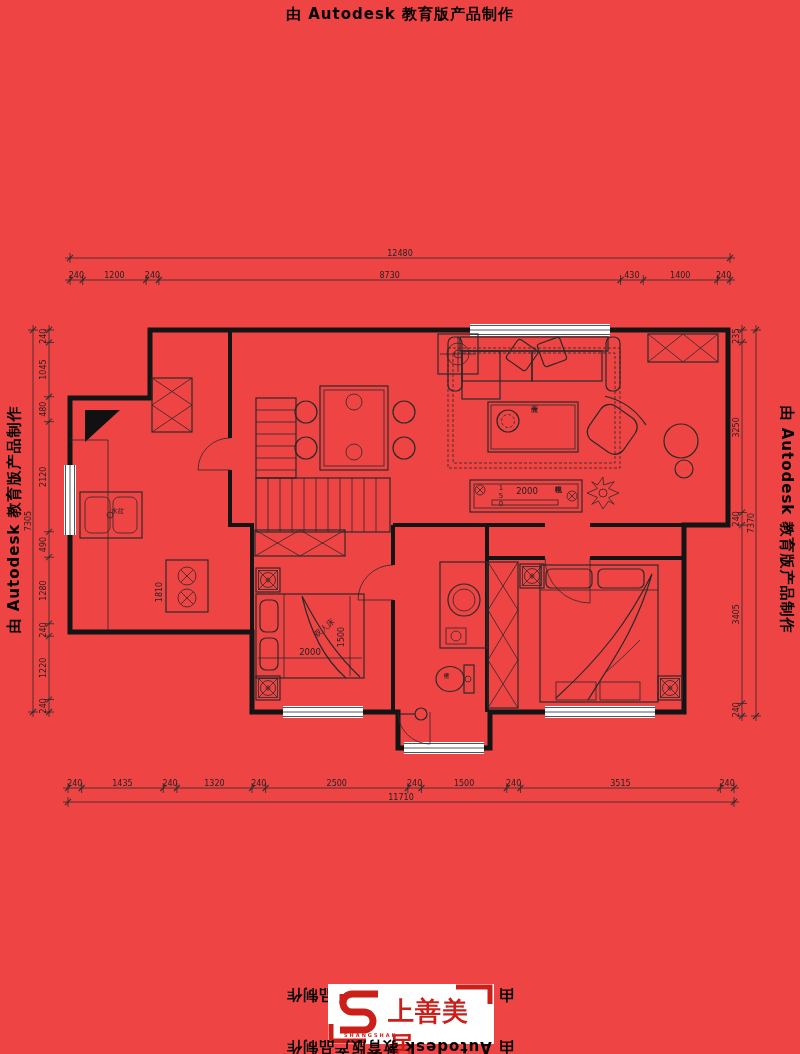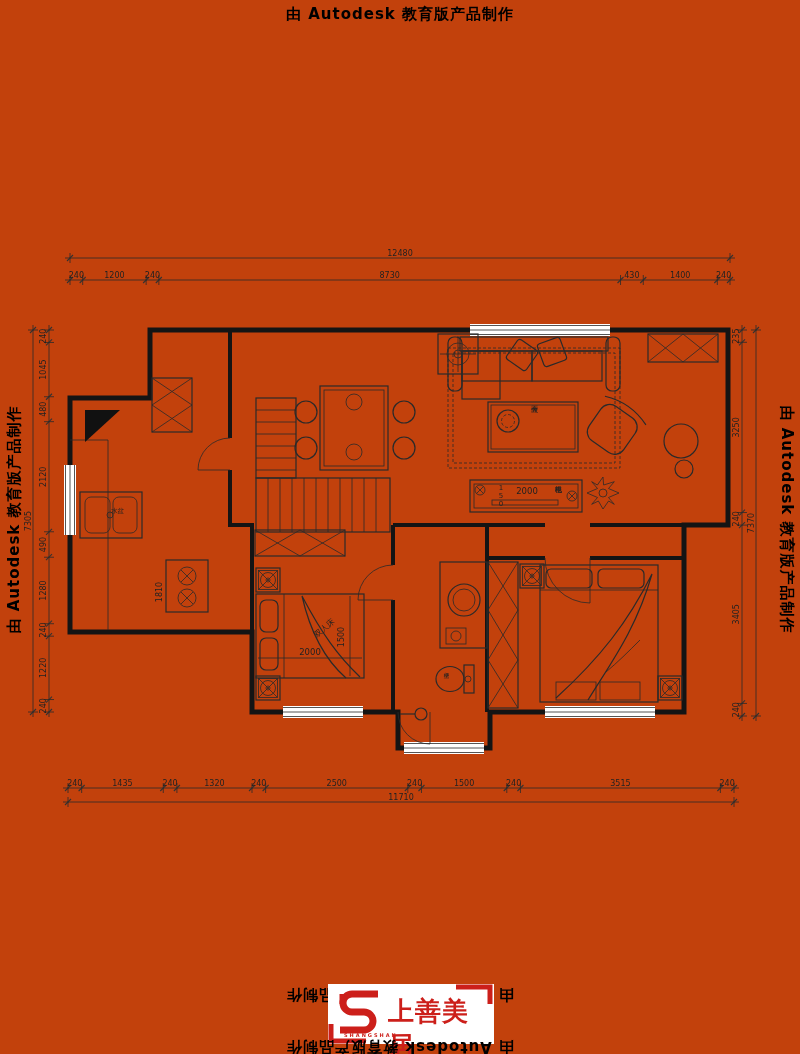--- a/index.html
+++ b/index.html
@@ -1,16 +1,16 @@
 <!DOCTYPE html>
 <html><head>
 <meta charset="utf-8">
 <style>
   html,body{margin:0;padding:0;background:#fff;}
-  #sheet{position:relative;width:800px;height:1054px;background:#c2410c;overflow:hidden;
+  #sheet{position:relative;width:800px;height:1054px;background:#ef4444;overflow:hidden;
          font-family:"DejaVu Sans",sans-serif;}
   .banner{position:absolute;font:600 15px "DejaVu Sans",sans-serif;color:#000;
           white-space:nowrap;letter-spacing:1px;}
   .banner-top{top:5px;left:0;width:800px;text-align:center;}
   .banner-left{left:-101px;top:510px;width:230px;text-align:center;transform:rotate(-90deg);}
   .banner-right{left:671px;top:510px;width:230px;text-align:center;transform:rotate(90deg);}
   .banner-bottom-upper{top:985px;left:0;width:800px;text-align:center;transform:rotate(180deg);z-index:1;}
   .banner-bottom-lower{top:1037px;left:0;width:800px;text-align:center;transform:rotate(180deg);z-index:3;}
   .logo{position:absolute;left:328px;top:984px;width:166px;height:60px;background:#fff;z-index:2;}
   .logo .brand{position:absolute;left:60px;top:10px;font:700 26px "DejaVu Sans",sans-serif;

